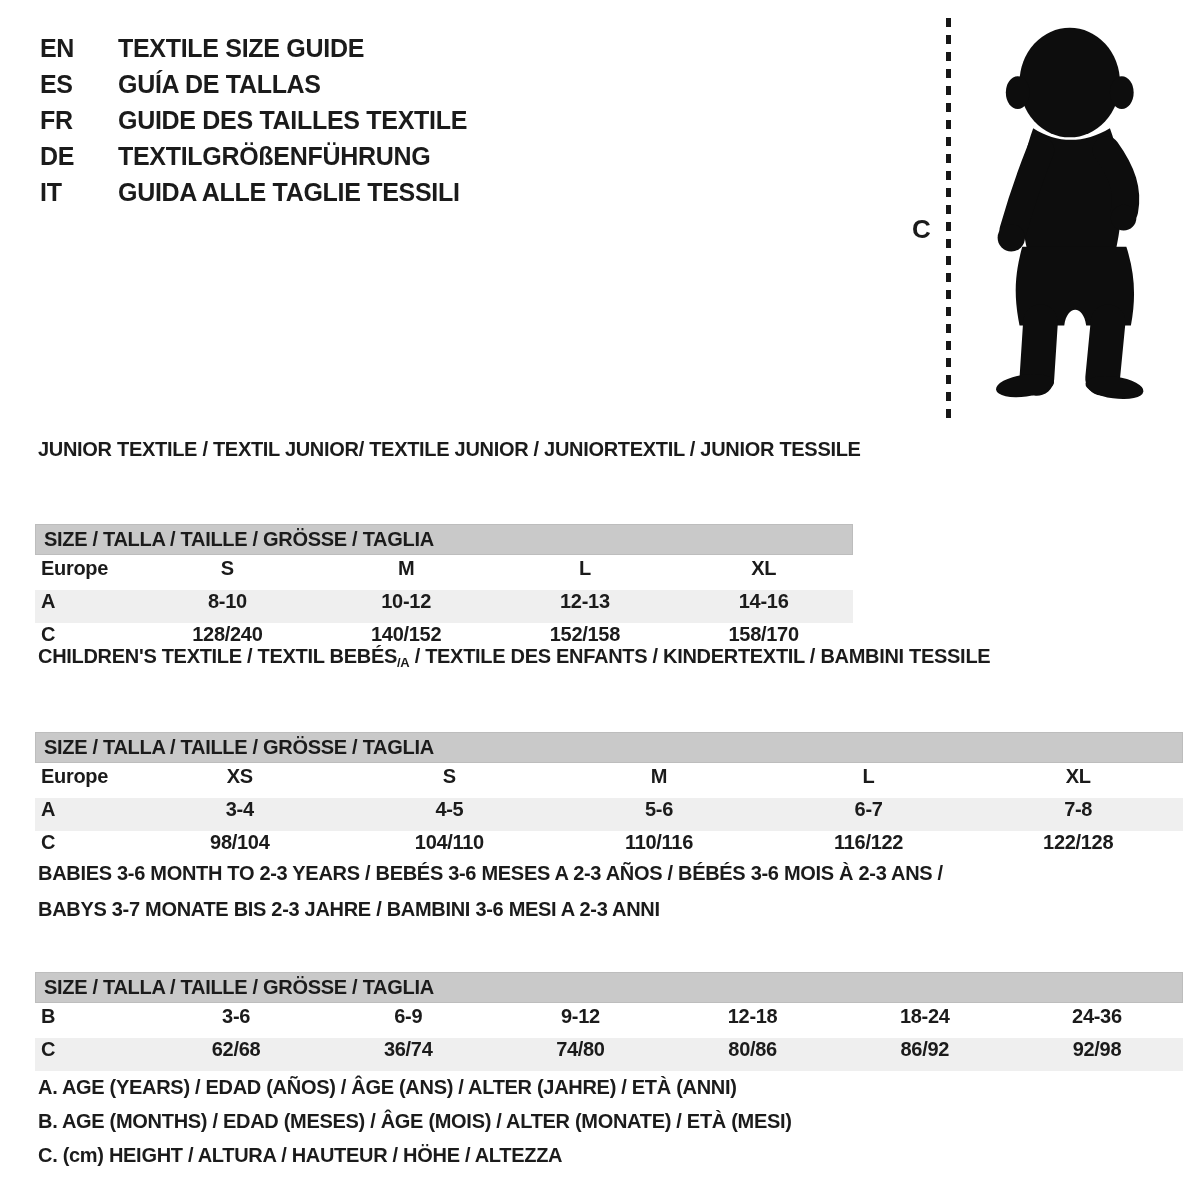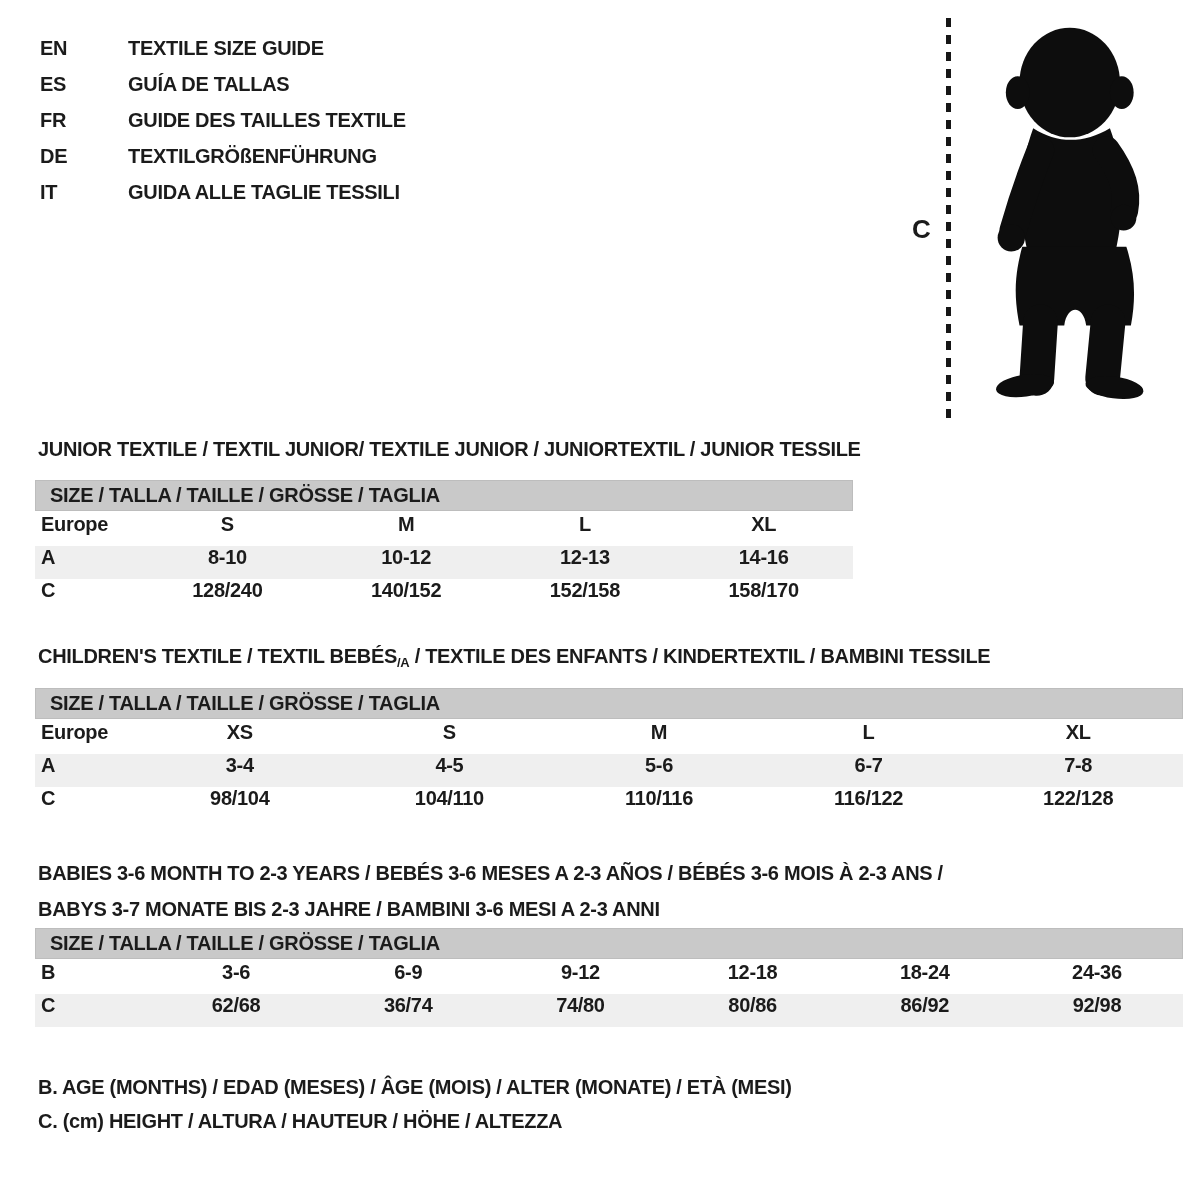--- a/index.html
+++ b/index.html
@@ -6,21 +6,21 @@
   html,body { width:1200px; height:1200px; background:#ffffff; overflow:hidden; }
   body {
     position:relative;
     font-family:"Liberation Sans","DejaVu Sans",sans-serif;
     color:#1b1b1b;
     -webkit-font-smoothing:antialiased;
   }
 
   
   .lang-block { position:absolute; left:40px; top:30px; }
-  .lang-row { display:flex; height:36px; align-items:center; font-size:20px; font-weight:700; letter-spacing:-0.3px;gap:10px; }
+  .lang-row { display:flex; height:36px; align-items:center; font-size:25px; font-weight:700; letter-spacing:-0.3px; }
   .lang-code { width:78px; }
   .lang-label { }
 
   
   .figure { position:absolute; left:900px; top:8px; width:292px; height:415px; }
   .dash-line {
     position:absolute; left:46px; top:10px; width:5px; height:400px;
     background:repeating-linear-gradient(to bottom,#161616 0 9px,transparent 9px 17px);
   }
   .measure-c { position:absolute; left:12px; top:206px; font-size:26px; font-weight:700; }
@@ -33,23 +33,24 @@
   .title-babies { top:855px; line-height:36px; }
   .sub-small { font-size:13px; vertical-align:-4px; }
 
   
   .size-table { position:absolute; left:35px; }
   .t-junior { top:480px; width:818px; }
   .t-children { top:688px; width:1148px; }
   .t-babies { top:928px; width:1148px; }
   .size-bar {
     height:31px; background:#c9c9c9; border:1px solid #bdbdbd;
-    display:flex; align-items:center; padding-left:14px;
+    display:flex; align-items:center; padding-left:8px;
     font-size:20px; font-weight:700; letter-spacing:-0.3px;
     margin-bottom:2px;
+    margin-top:44px;
   }
   .trow { display:flex; height:33px; align-items:flex-start; font-size:20px; font-weight:700; letter-spacing:-0.3px; }
   .trow.shade { background:#efefef; }
   .tlabel { padding-left:6px; text-align:left; }
   .t-junior .tlabel { width:103px; }
   .t-children .tlabel { width:100px; }
   .t-babies .tlabel { width:115px; }
   .tcell { flex:1; text-align:center; }
 
   
@@ -195,15 +196,16 @@
     <div class="tcell">62/68</div>
     <div class="tcell">36/74</div>
     <div class="tcell">74/80</div>
     <div class="tcell">80/86</div>
     <div class="tcell">86/92</div>
     <div class="tcell">92/98</div>
   </div>
 </div>
 
 <div class="legend">
+  <div class="legend-line">A. AGE (YEARS) / EDAD (AÑOS) / ÂGE (ANS) / ALTER (JAHRE) / ETÀ (ANNI)</div>
   <div class="legend-line">B. AGE (MONTHS) / EDAD (MESES) / ÂGE (MOIS) / ALTER (MONATE) / ETÀ (MESI)</div>
   <div class="legend-line">C. (cm) HEIGHT / ALTURA / HAUTEUR / HÖHE / ALTEZZA</div>
 </div>
 
 </body></html>

